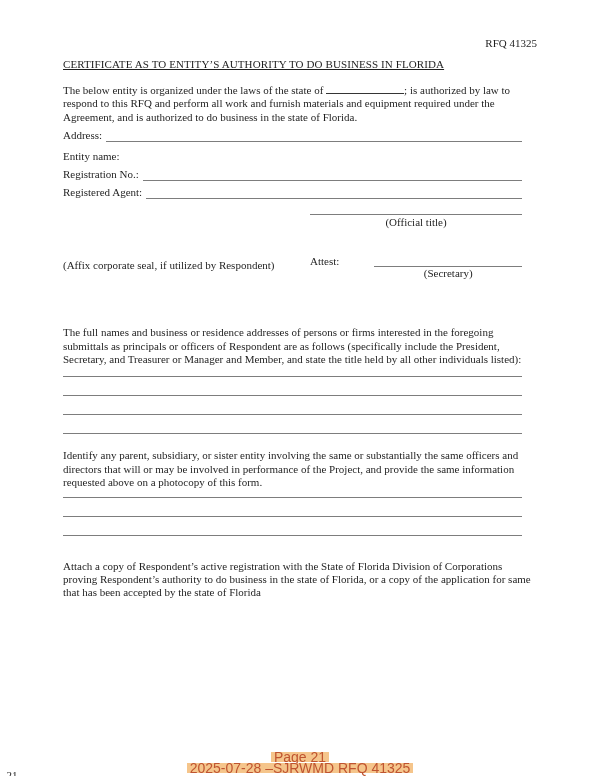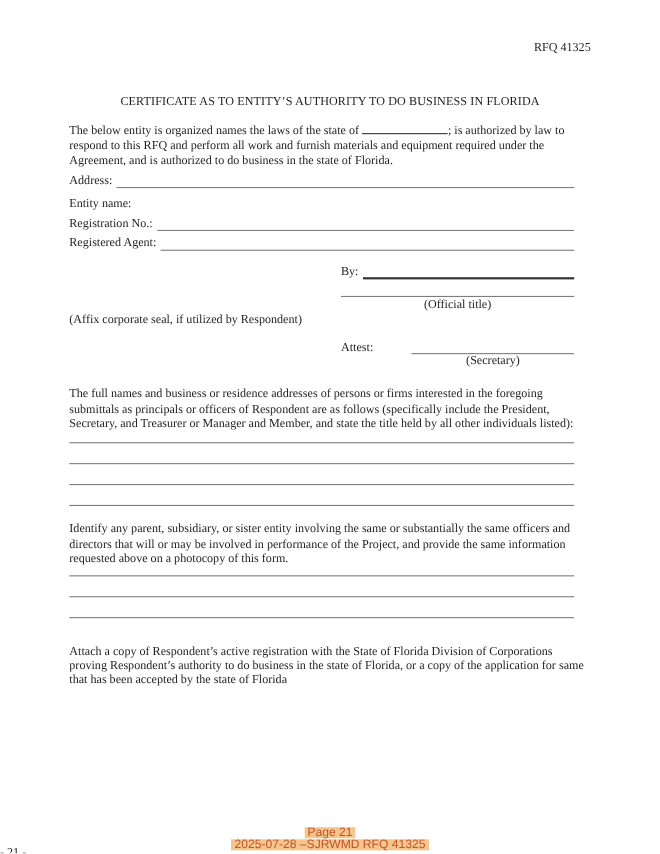--- a/index.html
+++ b/index.html
@@ -14,21 +14,21 @@
   body{
     width:600px;height:776px;
     font-family:"Liberation Serif","DejaVu Serif",serif;
     font-size:11px;color:var(--ink);
   }
   .page{
     position:relative;width:600px;height:776px;
     padding:37px 63px 0 63px;background:#ffffff;overflow:hidden;
   }
   .ref{text-align:right;line-height:13px;}
-  .title{text-align:center;margin-top:36px;line-height:13px;letter-spacing:.1px;}
+  .title{margin-top:8px;line-height:13px;letter-spacing:.1px;text-decoration:underline;}
   .subtitle{text-align:center;margin-top:8px;line-height:13px;}
   .para{margin-top:15px;line-height:13.4px;text-align:left;}
   .para.intro{margin-top:13px;}
   .blank{
     display:inline-block;width:78px;height:10px;
     border-bottom:1px solid var(--rule-dark);vertical-align:baseline;
   }
   .field-row{display:flex;align-items:flex-end;height:18px;margin-right:15px;}
   .field-row.first{margin-top:3px;}
   .label{white-space:nowrap;line-height:14px;}
@@ -43,61 +43,57 @@
   .line-full{margin-top:15px;border-bottom:1px solid var(--rule);height:0;}
   .caption{text-align:center;line-height:13px;margin-top:0.5px;}
   .seal-note{position:absolute;left:0;top:45px;white-space:nowrap;}
   .rules{margin-right:15px;}
   .rule{height:19px;border-bottom:1px solid var(--rule);}
   .rules4 .rule:first-child{height:11px;}
   .rules3 .rule:first-child{height:8px;}
   .para.attach{margin-top:24px;}
   .page-number{position:absolute;top:769px;left:0;right:0;text-align:left;line-height:13px;}
   .stamp{position:absolute;top:752px;left:0;right:0;text-align:center;
-    font-size:11px;line-height:9px;font-family:"Liberation Sans","DejaVu Sans",sans-serif;}
+    font-size:14px;line-height:9px;font-family:"Liberation Sans","DejaVu Sans",sans-serif;}
   .stamp-line{margin-bottom:1px;}
   .stamp-badge{
     display:inline-block;padding:0.5px 3px;
     background:var(--stamp-bg);color:var(--stamp-text);
   }
 </style>
 </head>
 <body>
 
 <div class="page">
 
   <div class="ref">RFQ 41325</div>
 
   <div class="title">CERTIFICATE AS TO ENTITY’S AUTHORITY TO DO BUSINESS IN FLORIDA</div>
 
-  <p class="para intro"><span>The below entity is organized names the laws of the state of</span> <span class="blank"></span><span>; is authorized by law to respond to this RFQ and perform all work and furnish materials and equipment required under the Agreement, and is authorized to do business in the state of Florida.</span></p>
+  <p class="para intro"><span>The below entity is organized under the laws of the state of</span> <span class="blank"></span><span>; is authorized by law to respond to this RFQ and perform all work and furnish materials and equipment required under the Agreement, and is authorized to do business in the state of Florida.</span></p>
 
   <div class="field-row">
     <span class="label">Address:</span>
     <span class="fill-line"></span>
   </div>
   <div class="field-row first">
     <span class="label">Entity name:</span>
   </div>
   <div class="field-row">
     <span class="label">Registration No.:</span>
     <span class="fill-line"></span>
   </div>
   <div class="field-row">
     <span class="label">Registered Agent:</span>
     <span class="fill-line"></span>
   </div>
 
   <div class="sig-area">
     <div class="seal-note">(Affix corporate seal, if utilized by Respondent)</div>
     <div class="sig-col">
-      <div class="sig-row">
-        <span class="label">By:</span>
-        <span class="fill-line thick"></span>
-      </div>
       <div class="line-full"></div>
       <div class="caption">(Official title)</div>
       <div class="sig-row attest">
         <span class="label">Attest:</span>
         <span class="attest-group">
           <span class="fill-line"></span>
           <span class="caption">(Secretary)</span>
         </span>
       </div>
     </div>

